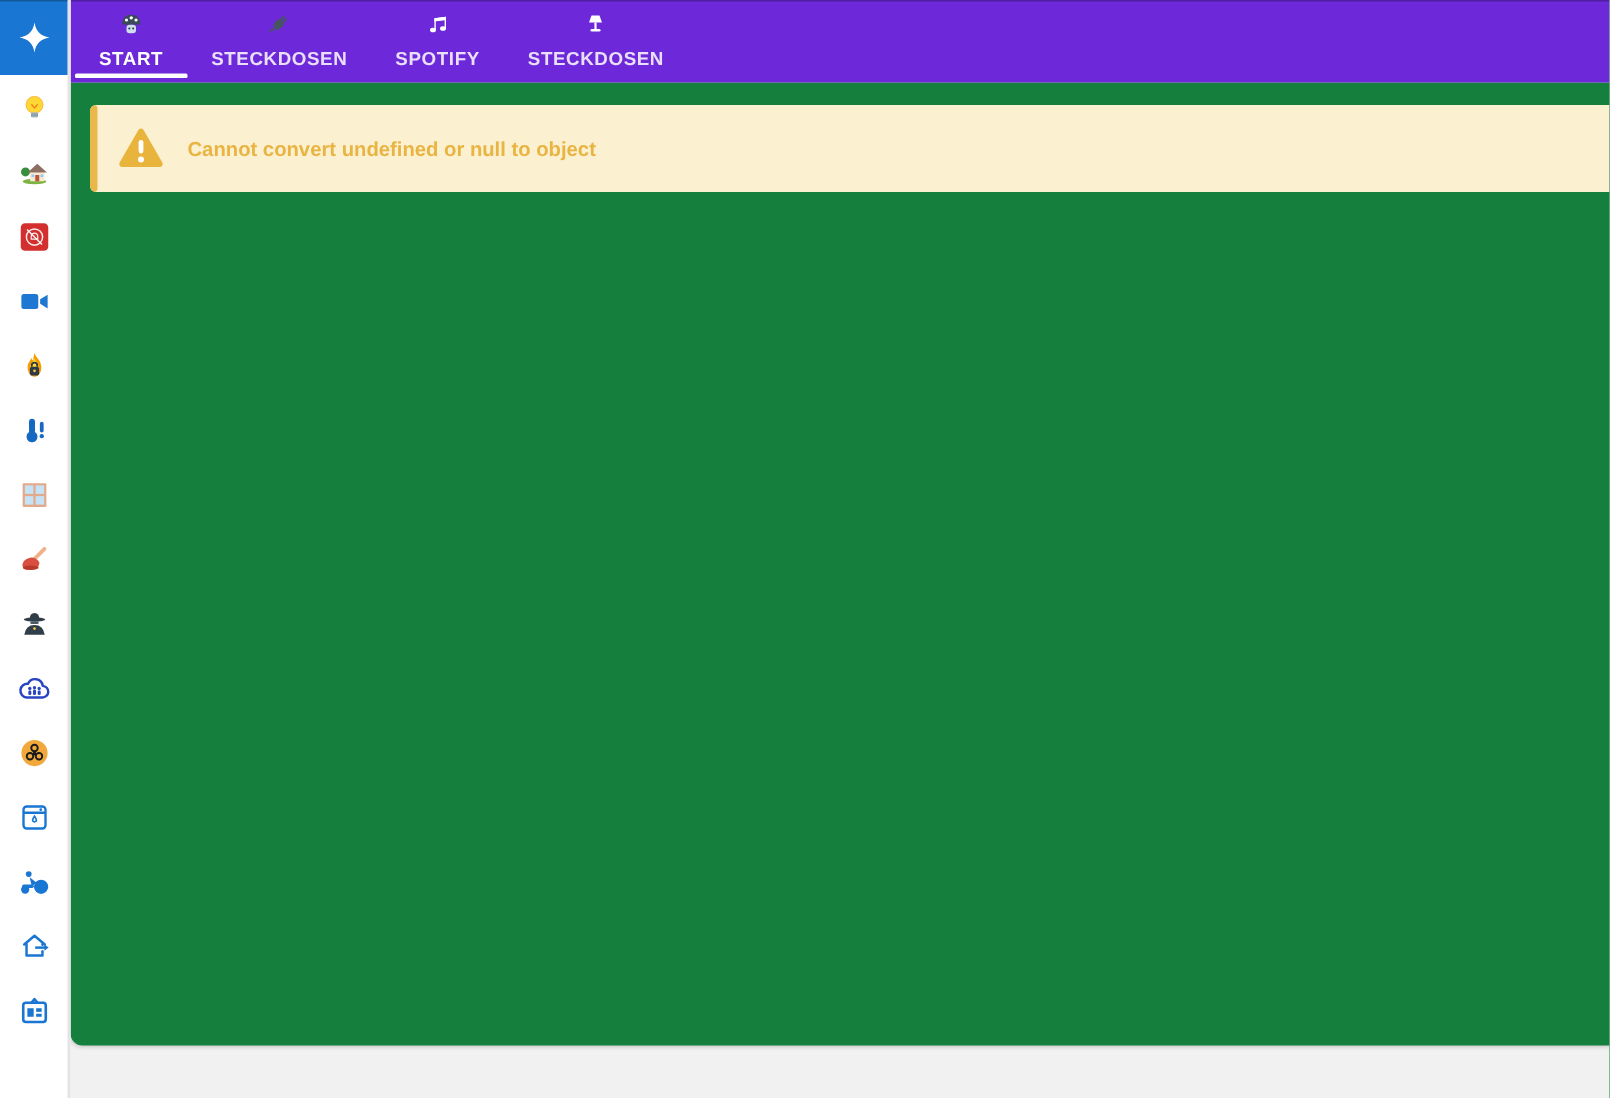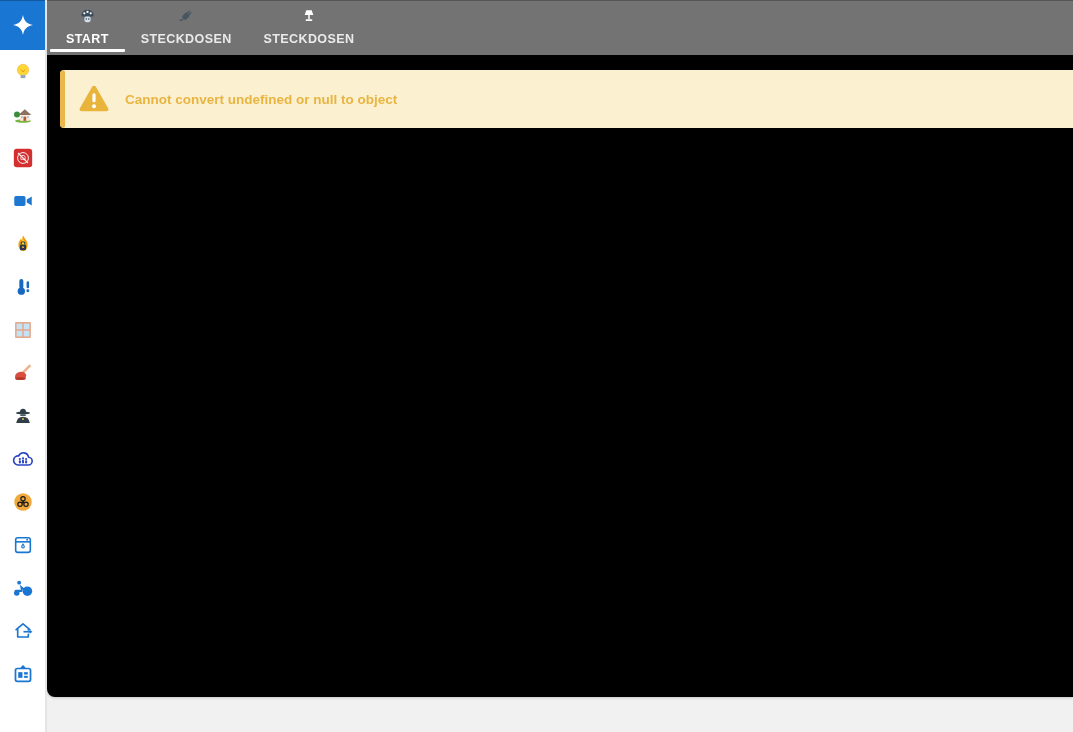--- a/index.html
+++ b/index.html
@@ -23,21 +23,21 @@
   }
   .side-item{
     width:45px;height:43px;
     display:flex;align-items:center;justify-content:center;
     cursor:pointer;
   }
   .side-item svg{display:block;}
   
   .topbar{
     position:absolute;left:47px;right:0;top:0;height:55px;
-    background:#737373;
+    background:#6d28d9;
     box-shadow:inset 0 1px 0 rgba(0,0,0,0.25);
     display:flex;align-items:stretch;
     z-index:4;
   }
   .tabs{display:flex;margin-left:3px;}
   .tab{
     position:relative;
     display:flex;flex-direction:column;align-items:center;justify-content:flex-start;
     padding:6px 16px 0 16px;min-width:40px;
     color:rgba(255,255,255,0.85);
@@ -49,21 +49,21 @@
     margin-top:6px;white-space:nowrap;
   }
   .tab.active{color:#ffffff;}
   .tab.active::after{
     content:"";position:absolute;left:0;right:0;bottom:3px;height:3px;
     background:#ffffff;border-radius:1px;
   }
   
   .content-card{
     position:absolute;left:47px;right:0;top:55px;height:642px;
-    background:#000000;
+    background:#15803d;
     border-bottom-left-radius:8px;
     box-shadow:0 1px 3px rgba(0,0,0,0.18);
     z-index:2;
     padding-left:32px;
   }
   
   .alert{
     position:absolute;left:13px;right:0;top:15px;height:58px;
     background:#fbf1d0;border-radius:4px 0 0 4px;
     display:flex;align-items:center;
@@ -261,20 +261,31 @@
             <rect x="8.5" y="8" width="7" height="9" rx="2.2" fill="#46555f"></rect>
             <rect x="9.6" y="3.5" width="1.8" height="5" rx="0.9" fill="#46555f"></rect>
             <rect x="12.6" y="3.5" width="1.8" height="5" rx="0.9" fill="#46555f"></rect>
             <path d="M12 17 V19.5 Q12 21.5 9.5 21.5" fill="none" stroke="#46555f" stroke-width="1.6"></path>
           </g>
         </svg>
       </span>
       <span class="tab-label">STECKDOSEN</span>
     </div>
 
+    <div class="tab">
+      <span class="tab-ico">
+        <svg width="16" height="16" viewBox="0 0 24 24">
+          <ellipse cx="7" cy="18" rx="3" ry="2.3" fill="#ffffff"></ellipse>
+          <ellipse cx="17" cy="16.5" rx="3" ry="2.3" fill="#ffffff"></ellipse>
+          <path d="M8.4 18 V6.2 L20 4.8 V16.5 H18.6 V8 L9.8 9.1 V18 Z" fill="#ffffff"></path>
+          <path d="M8.4 6.2 L20 4.8 V8 L8.4 9.4 Z" fill="#ffffff"></path>
+        </svg>
+      </span>
+      <span class="tab-label">SPOTIFY</span>
+    </div>
 
     <div class="tab">
       <span class="tab-ico">
         <svg width="16" height="16" viewBox="0 0 24 24">
           <path d="M8 3.5 H16 L18.5 10.5 H5.5 Z" fill="#ffffff"></path>
           <rect x="10.9" y="10.5" width="2.2" height="6.5" fill="#ffffff"></rect>
           <rect x="7" y="17" width="10" height="2.6" rx="1.3" fill="#ffffff"></rect>
         </svg>
       </span>
       <span class="tab-label">STECKDOSEN</span>

